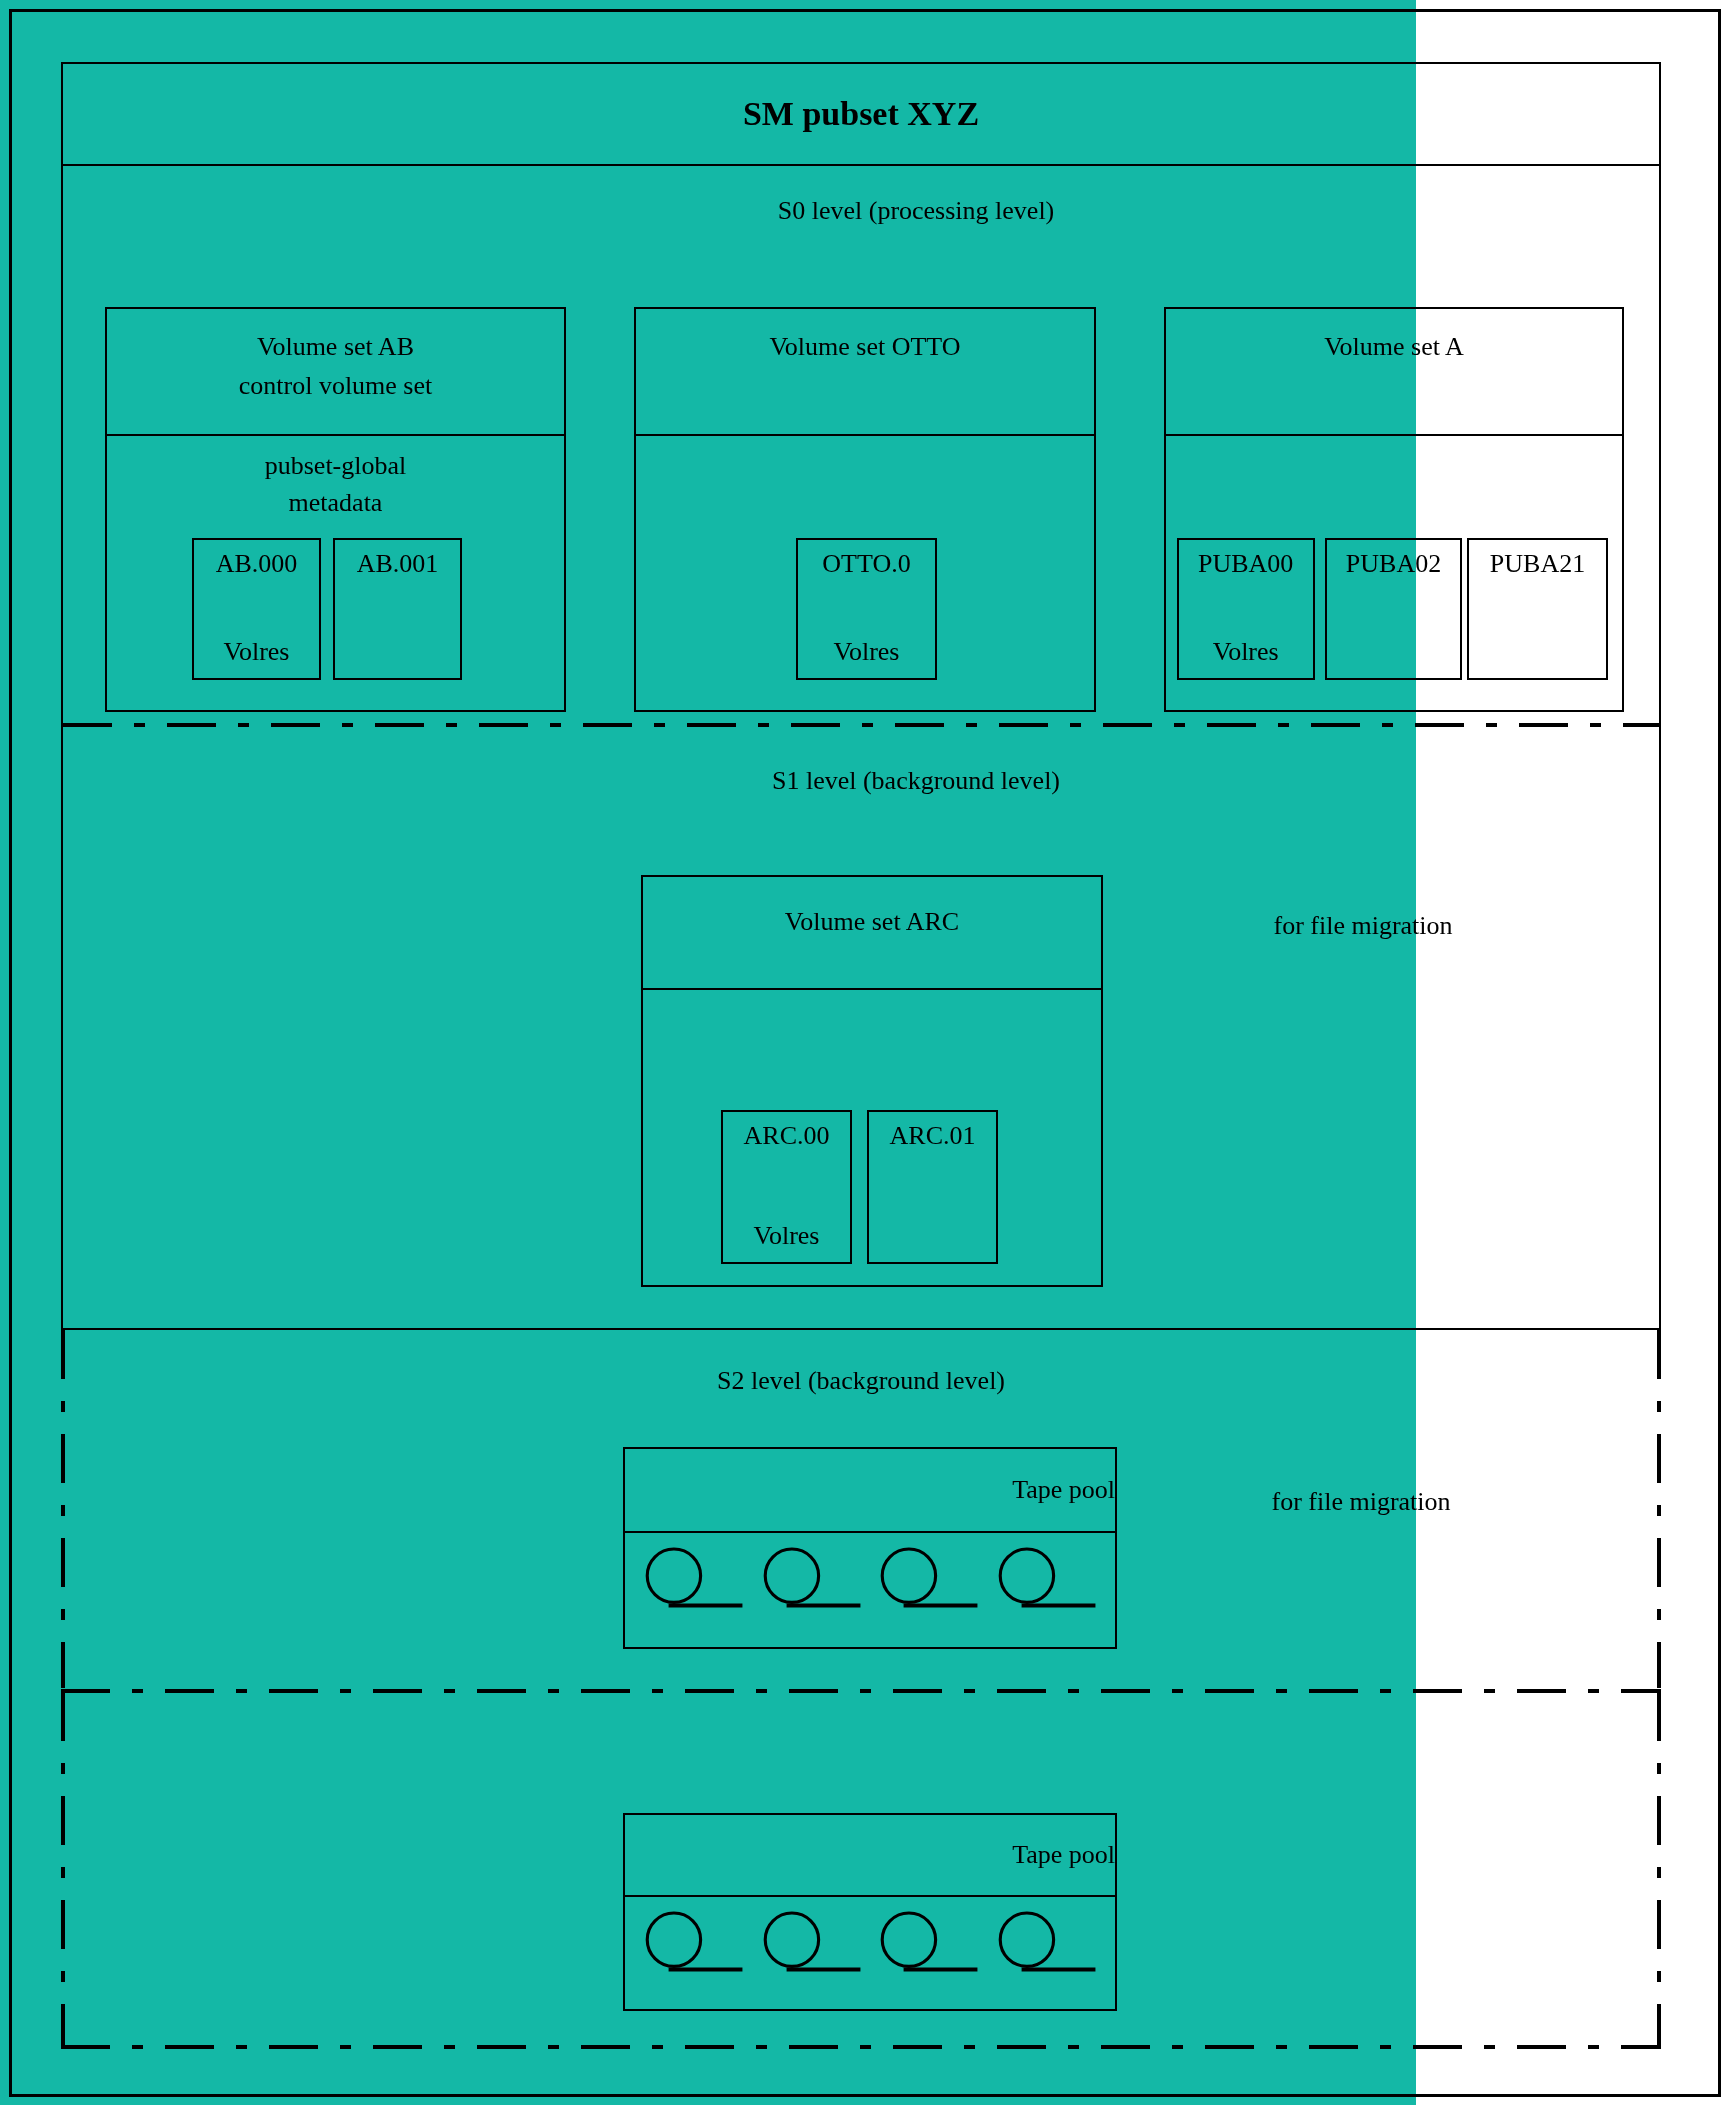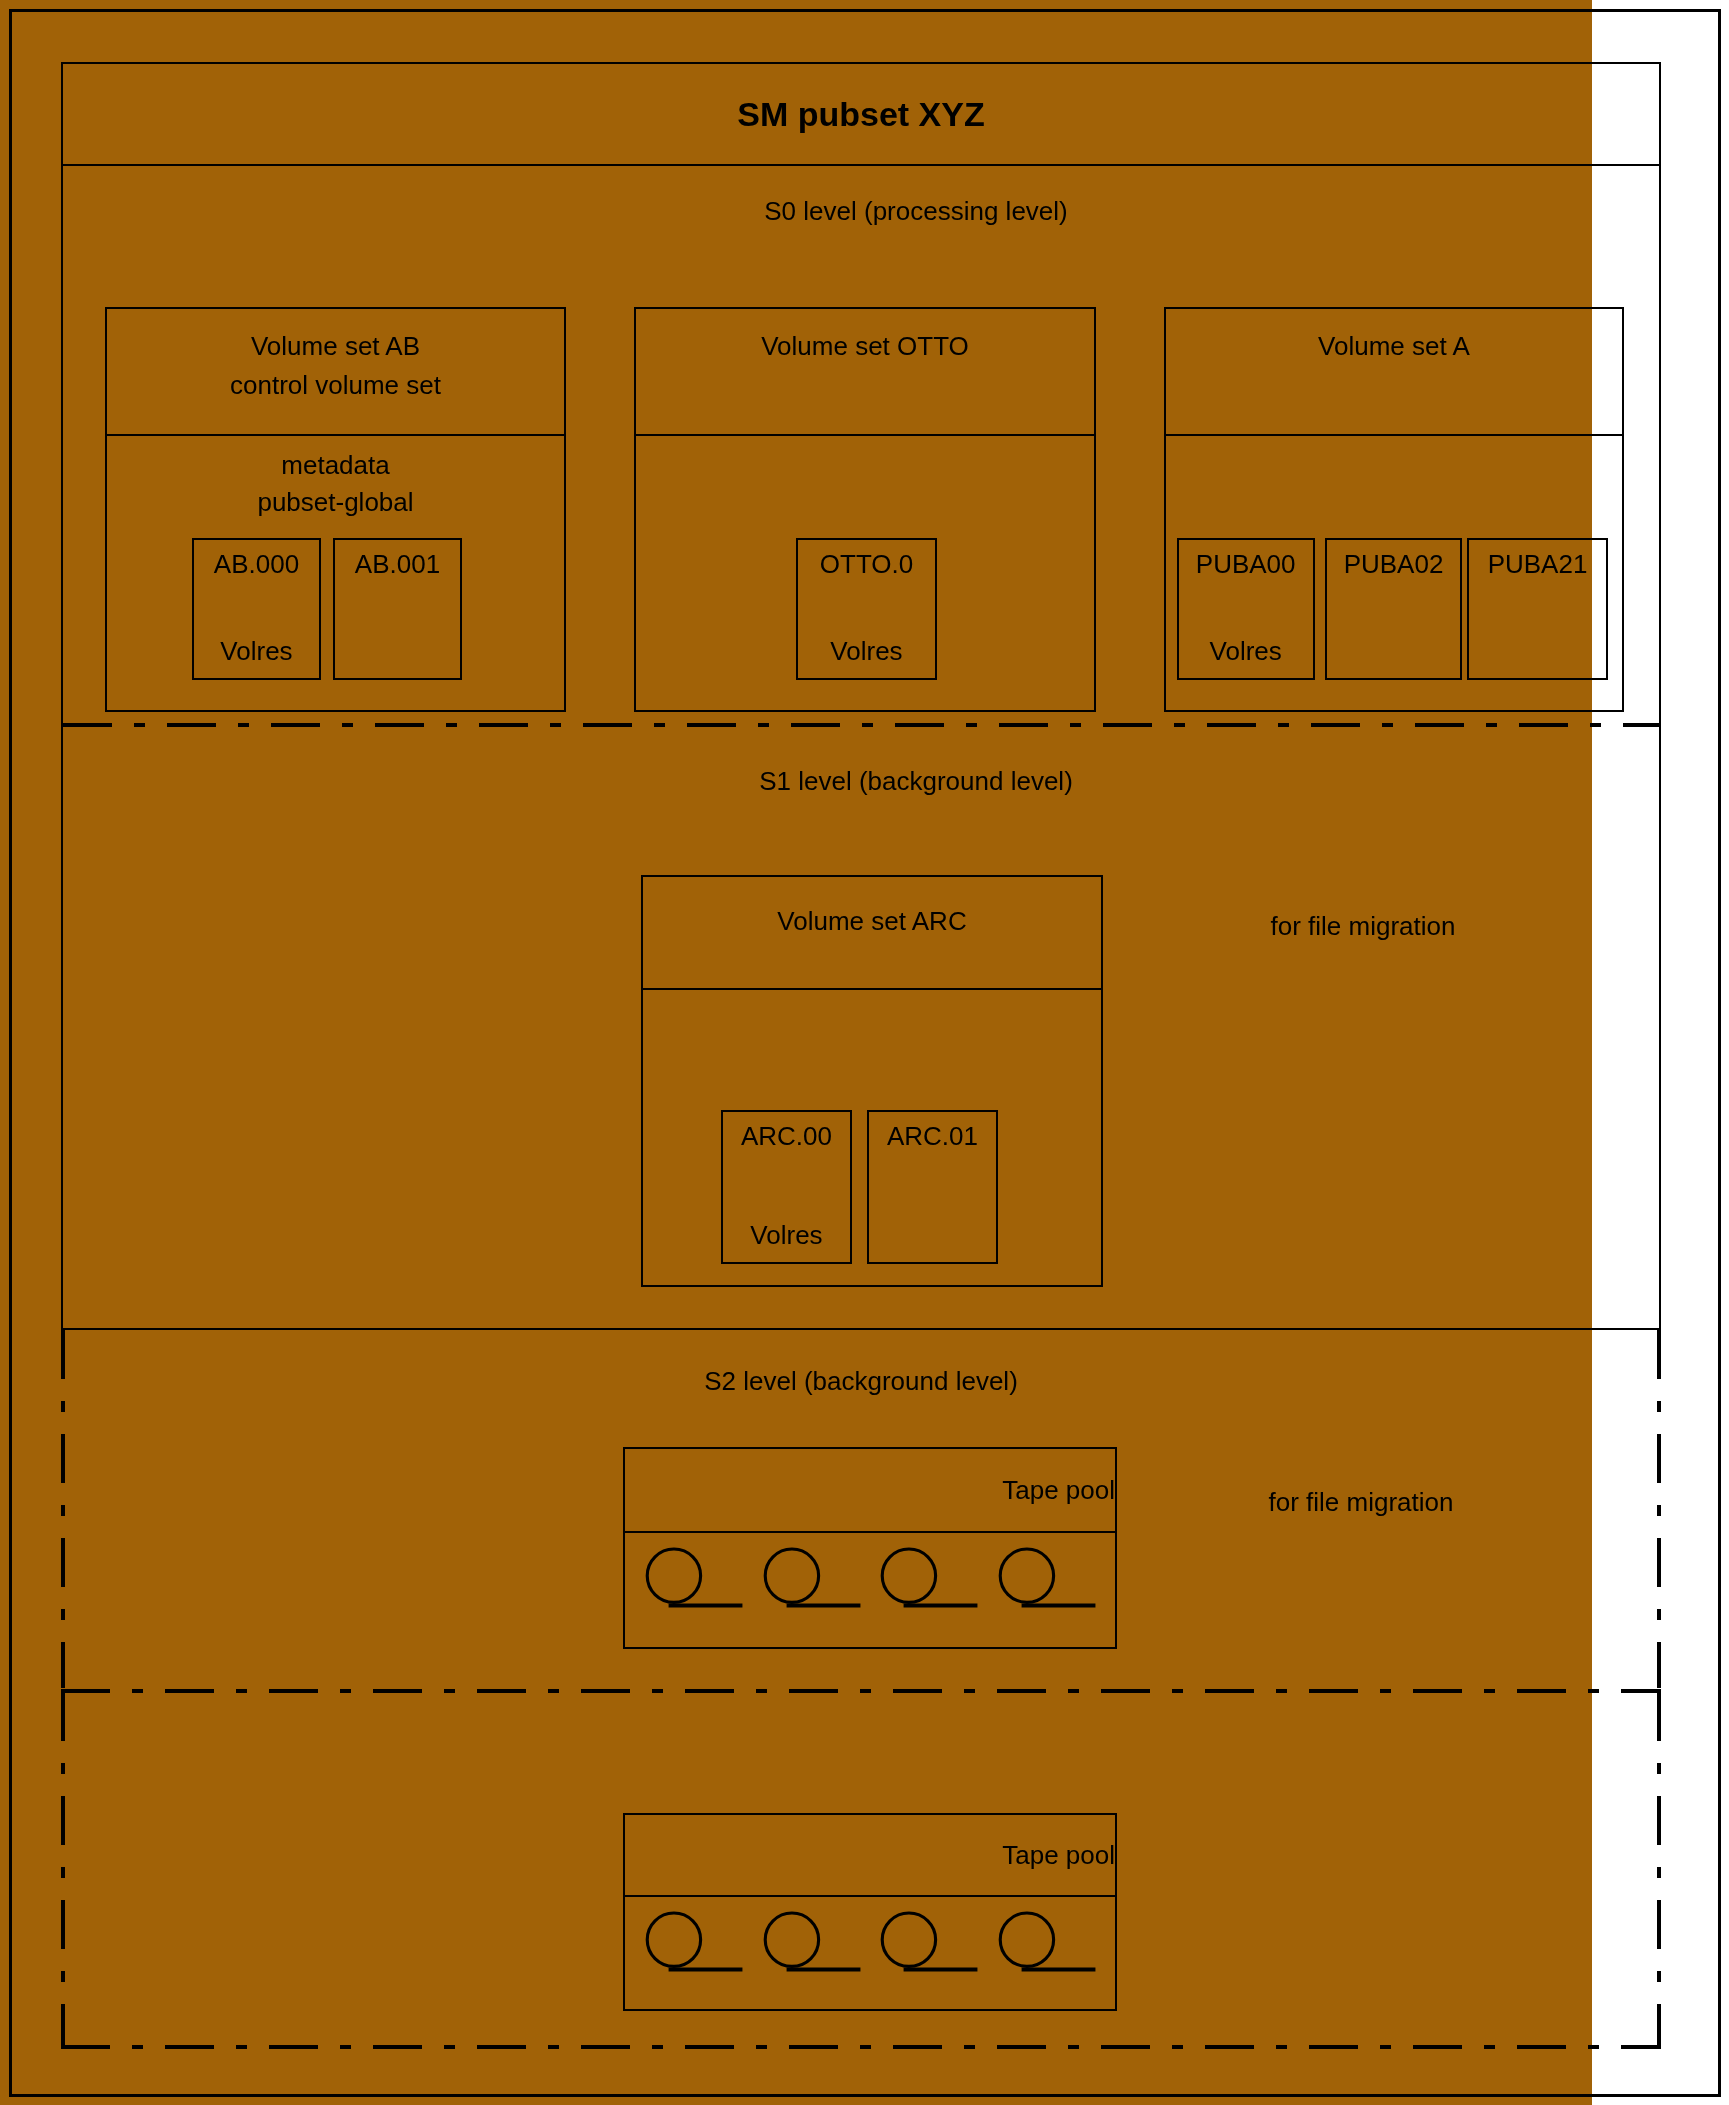--- a/index.html
+++ b/index.html
@@ -1,19 +1,19 @@
 <!DOCTYPE html>
 <html style="font-size:14.3px"><head>
 <meta charset="utf-8">
 <style>
   * { margin:0; padding:0; box-sizing:border-box; }
   html,body { background:#ffffff; }
   #page {
-    position:relative; width:1592px; height:2106px; background:#a16207;
-    font-family:Liberation Sans, sans-serif; color:#000;
+    position:relative; width:1416px; height:2106px; background:#14b8a6;
+    font-family:Liberation Serif, serif; color:#000;
   }
   .abs { position:absolute; }
 
   #outer-border { left:9px; top:9px; width:1712px; height:2088px; border:3.6px solid #000; }
 
   #main-box { left:61px; top:62px; width:1600px; height:1268px; border:2.7px solid #000; }
 
   #title-row { left:0; top:0; width:100%; height:102px; border-bottom:2.7px solid #000;
                display:flex; align-items:center; justify-content:center;
                font-size:34px; font-weight:bold; }
@@ -103,22 +103,22 @@
 
     <div class="abs level-label" id="s0-label">S0 level (processing level)</div>
 
     <div class="abs vset" id="vset-ab">
       <div class="vset-header">
         <div>Volume set AB</div>
         <div>control volume set</div>
       </div>
       <div class="vset-body">
         <div class="ab-note">
+          <div>pubset-global</div>
           <div>metadata</div>
-          <div>pubset-global</div>
         </div>
         <div class="volbox" id="vol-ab000">
           <span>AB.000</span>
           <span>Volres</span>
         </div>
         <div class="volbox" id="vol-ab001">
           <span>AB.001</span>
           <span></span>
         </div>
       </div>

